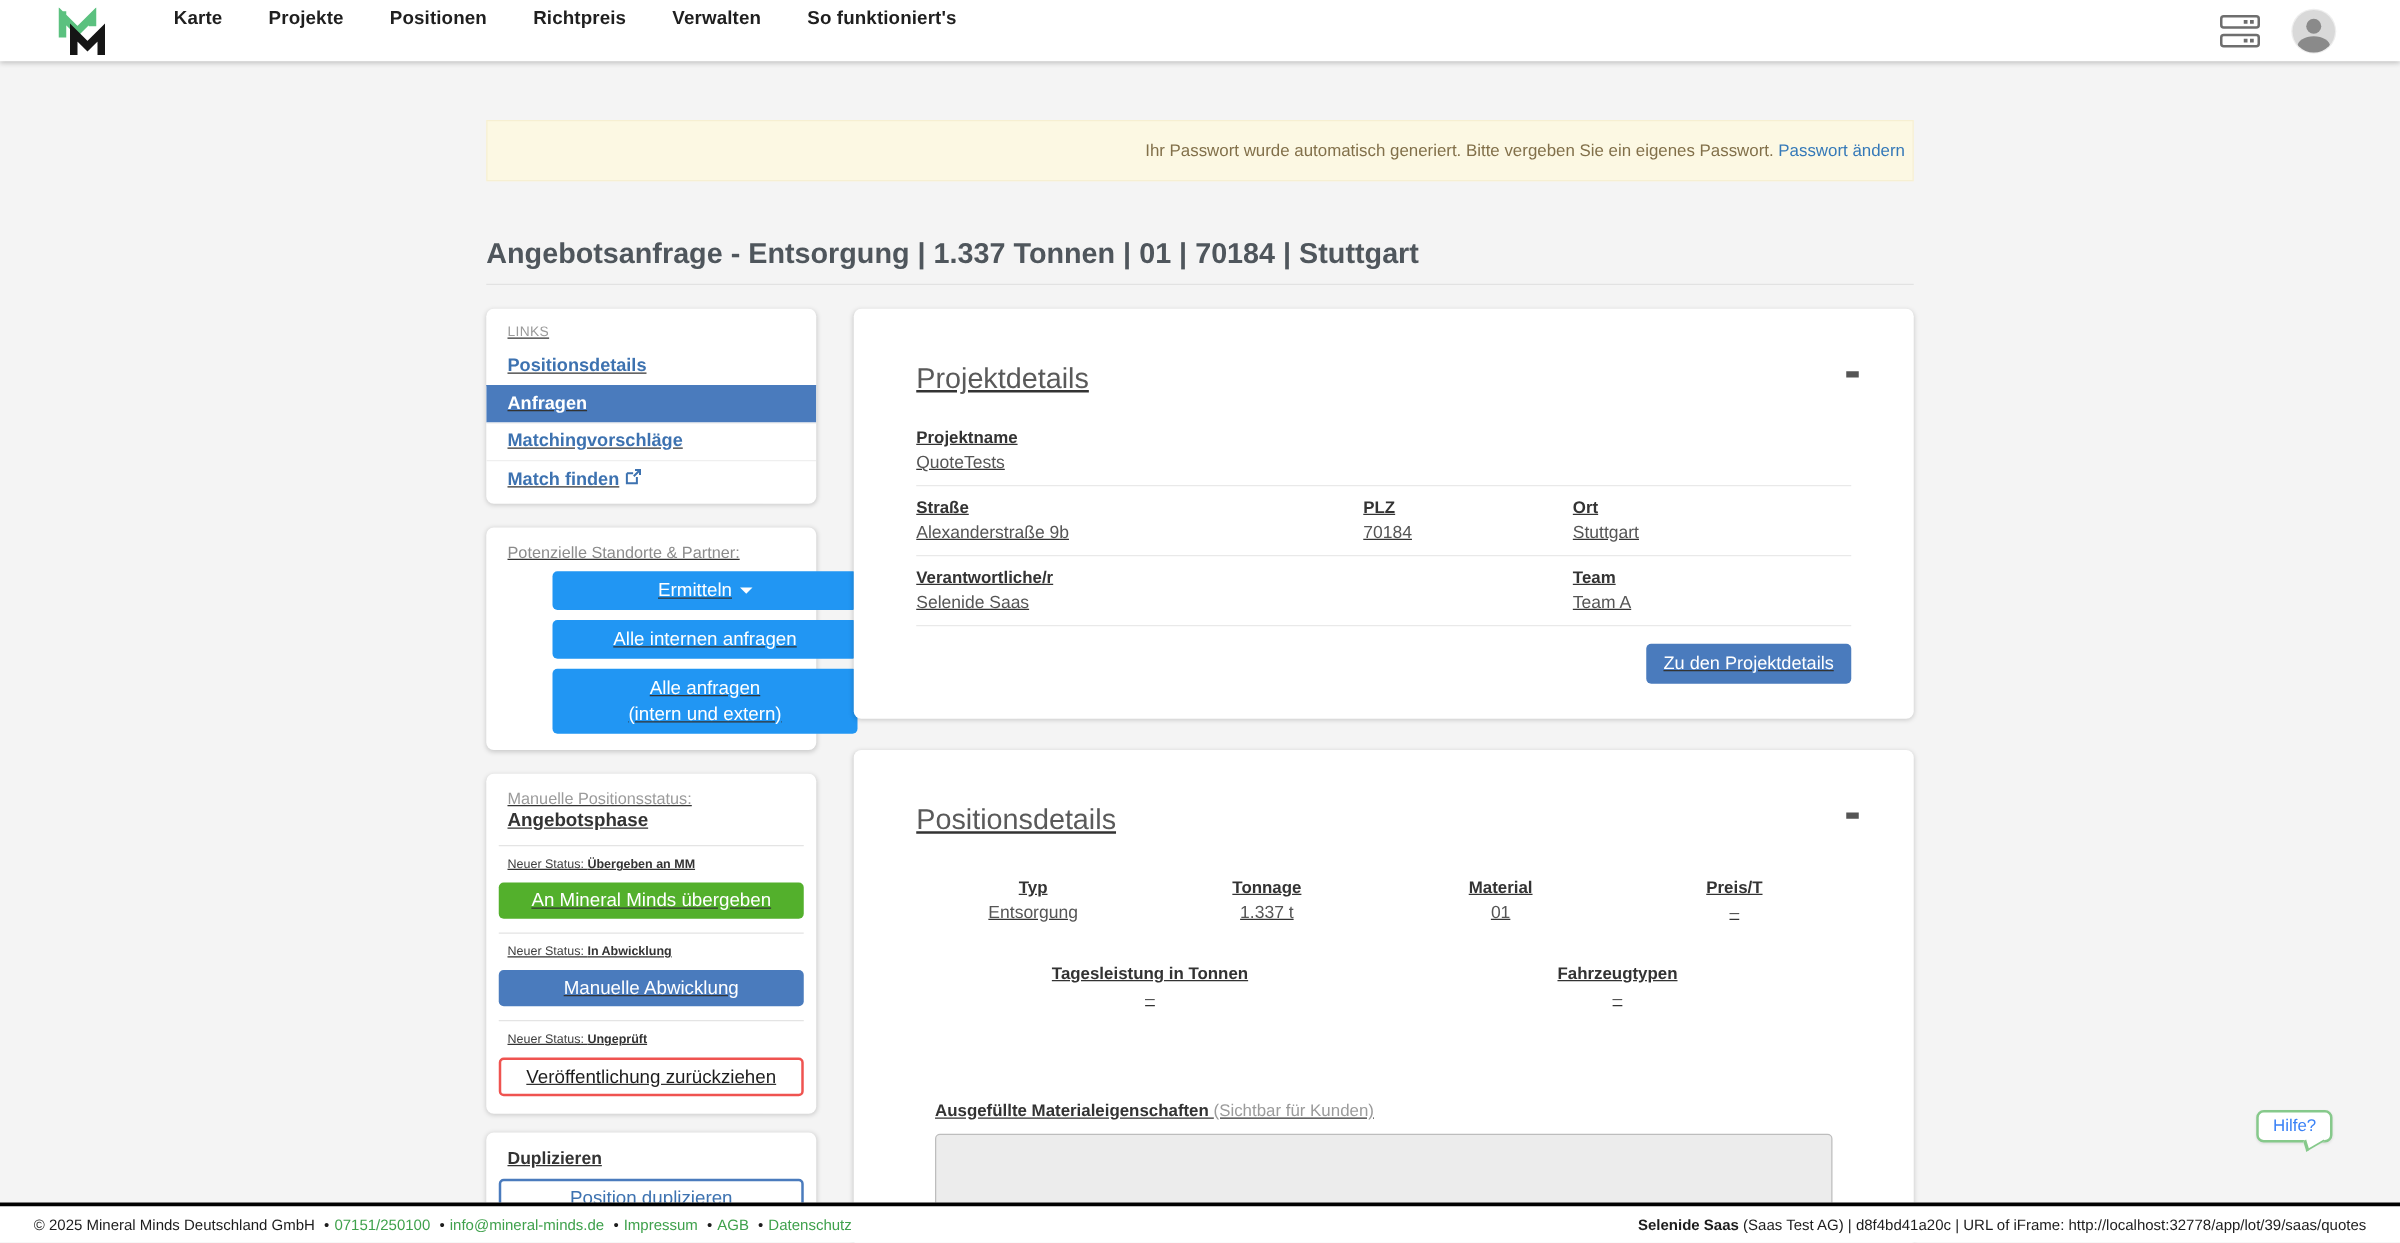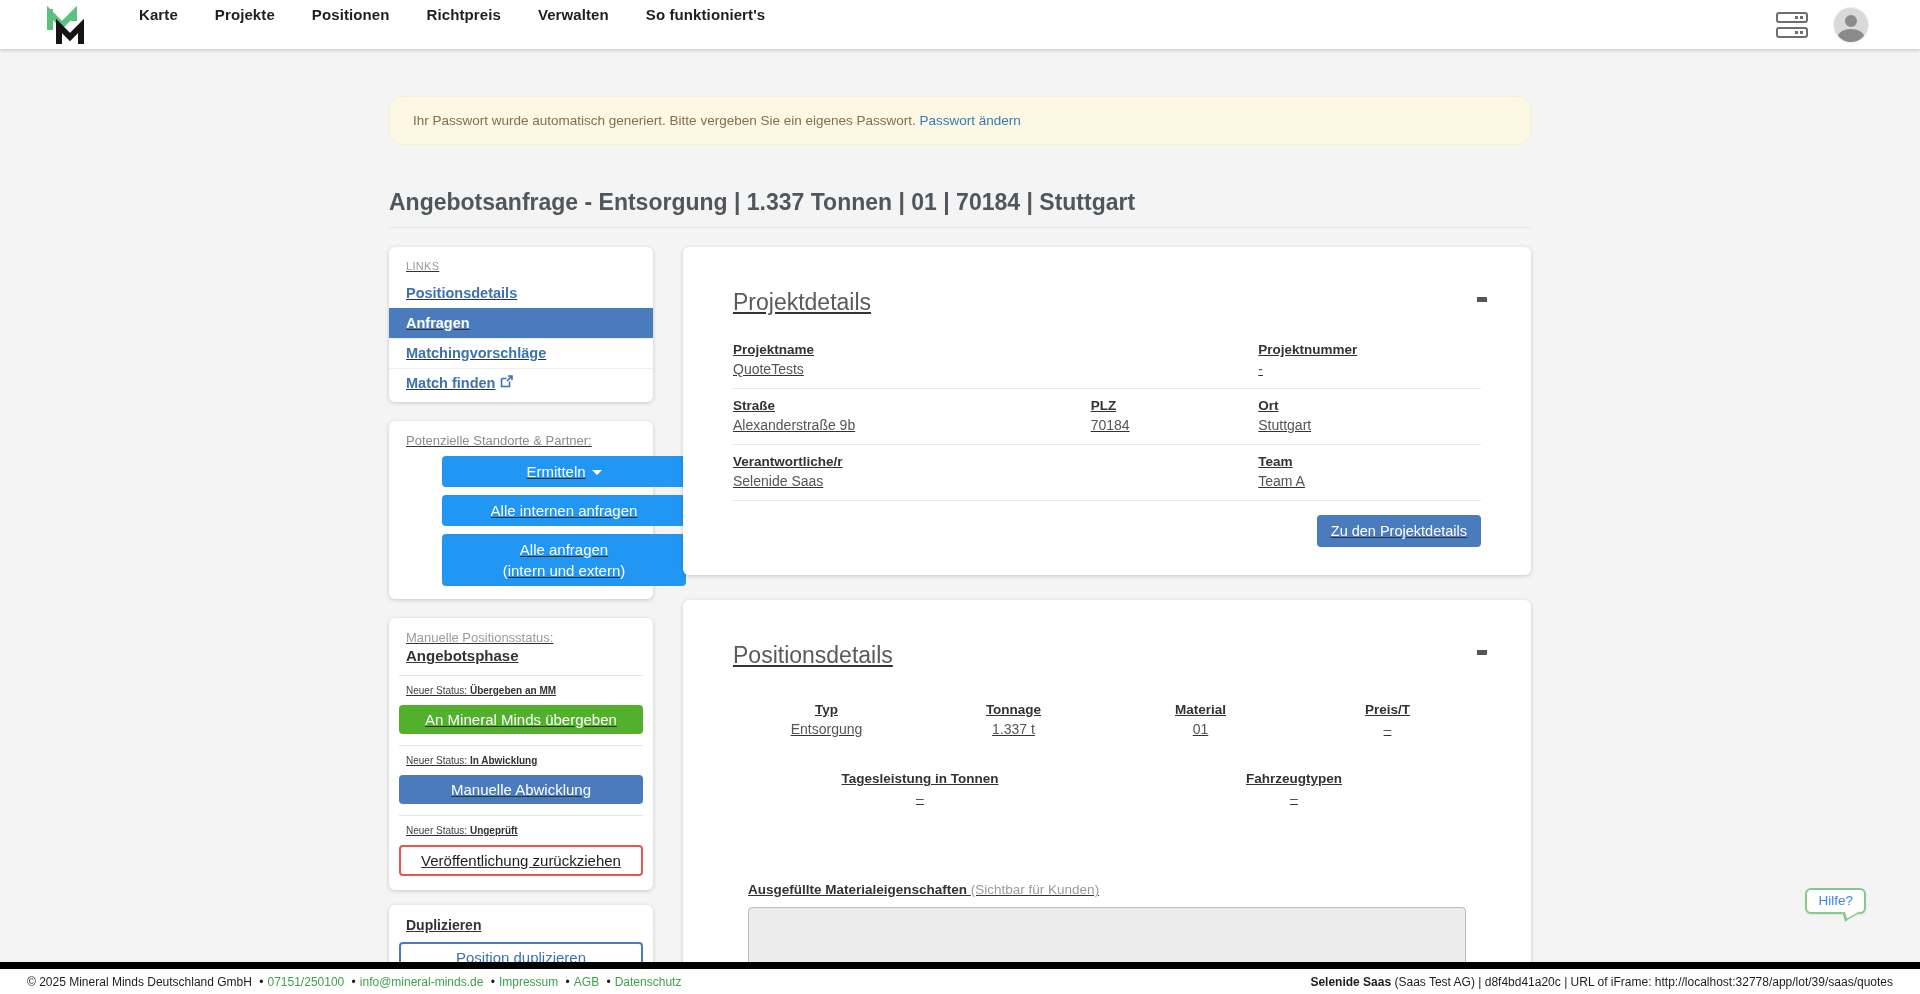--- a/index.html
+++ b/index.html
@@ -33,22 +33,22 @@
     width:34px; height:34px; border-radius:50%; background:#d9d9d9;
     position:relative; overflow:hidden; cursor:pointer; box-shadow:0 0 0 1px #eee;
   }
   .avatar .head { position:absolute; top:7px; left:11px; width:12px; height:12px; border-radius:50%; background:#8a8a8a; }
   .avatar .body { position:absolute; top:21px; left:4px; width:26px; height:16px; border-radius:50% 50% 0 0; background:#8a8a8a; }
 
   
   .container { width:1142px; margin:0 auto; }
   
   .alert {
-    margin-top:47px; background:#fcf8e3; border:1px solid #f6efd2; border-radius:13px;
-    padding:16px 23px; font-size:13.5px; color:#82704a;
+    margin-top:47px; background:#fcf8e3; border:1px solid #f6efd2; border-radius:0;
+    padding:16px 6px; font-size:13.5px; color:#82704a;text-align:right;
   }
   .alert a { color:#3579b8; text-decoration:none; cursor:pointer; }
   
   .page-title {
     margin-top:44px; font-size:23px; font-weight:700; color:#4f565c;
     padding-bottom:11px; border-bottom:1px solid #e2e2e2;
   }
   
   .content-row { display:flex; gap:30px; margin-top:19px; align-items:flex-start; }
   .sidebar { width:264px; flex:0 0 264px; }
@@ -134,21 +134,21 @@
     box-shadow:0 1px 2px rgba(0,0,0,.08);
   }
   .help-tail {
     position:absolute; right:7px; bottom:-7px; width:12px; height:12px; background:#fff;
     border-right:2px solid #86c98b; border-bottom:2px solid #86c98b;
     transform:skewX(-35deg) rotate(45deg);
   }
   
   .footer {
     position:absolute; left:0; bottom:0; width:100%; height:32px; background:#fff;
-    border-top:7px solid #000000; z-index:25;
+    border-top:3px solid #000000; z-index:25;
     display:flex; align-items:center; justify-content:space-between; padding:0 27px;
     font-size:12px; color:#1d1d1d;
   }
   .footer-left a { color:#3fa14c; cursor:pointer; }
   .footer-sep { margin:0 4px; color:#1d1d1d; }
   .footer-right b { font-weight:700; }
 </style>
 </head>
 <body>
 
@@ -240,24 +240,20 @@
       <section class="card detail-card">
         <h2 class="card-title">Projektdetails</h2>
         <button class="collapse-btn" title="-"></button>
         <div class="field-rows">
           <div class="field-row">
             <div>
               <div class="f-label">Projektname</div>
               <div class="f-value">QuoteTests</div>
             </div>
             <div></div>
-            <div>
-              <div class="f-label">Projektnummer</div>
-              <div class="f-value">-</div>
-            </div>
           </div>
           <div class="field-row">
             <div>
               <div class="f-label">Straße</div>
               <div class="f-value">Alexanderstraße 9b</div>
             </div>
             <div>
               <div class="f-label">PLZ</div>
               <div class="f-value">70184</div>
             </div>

